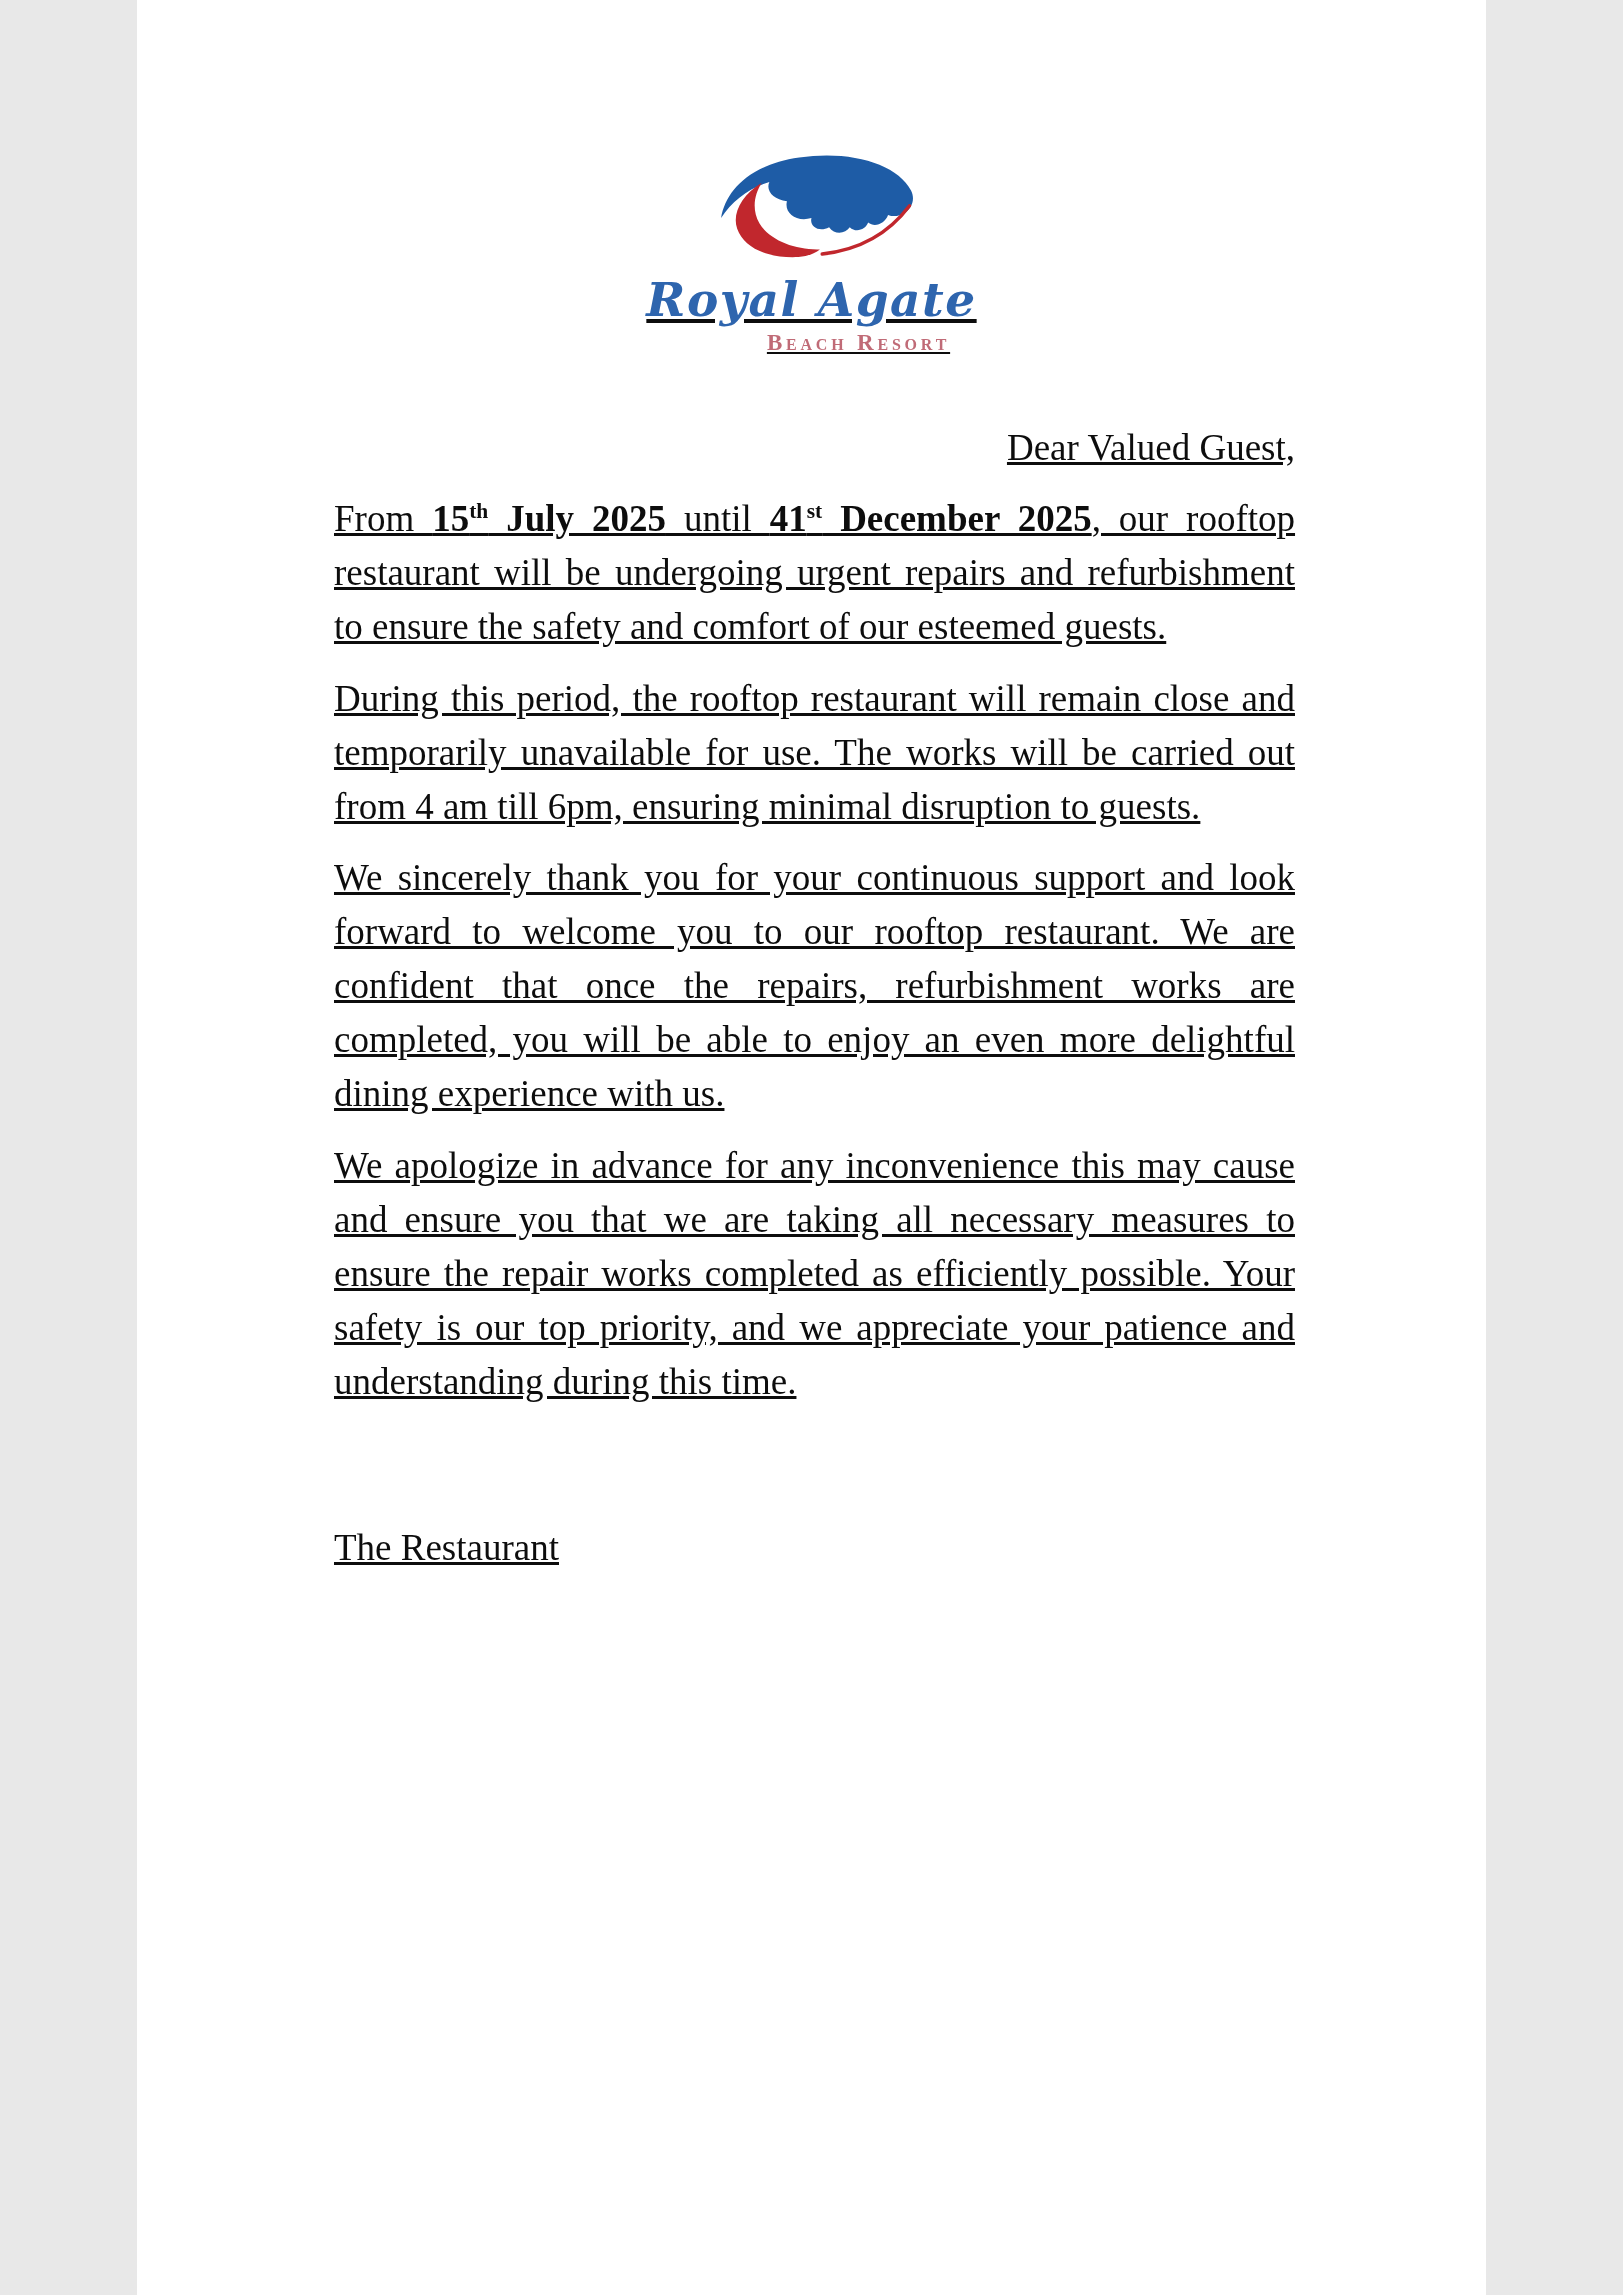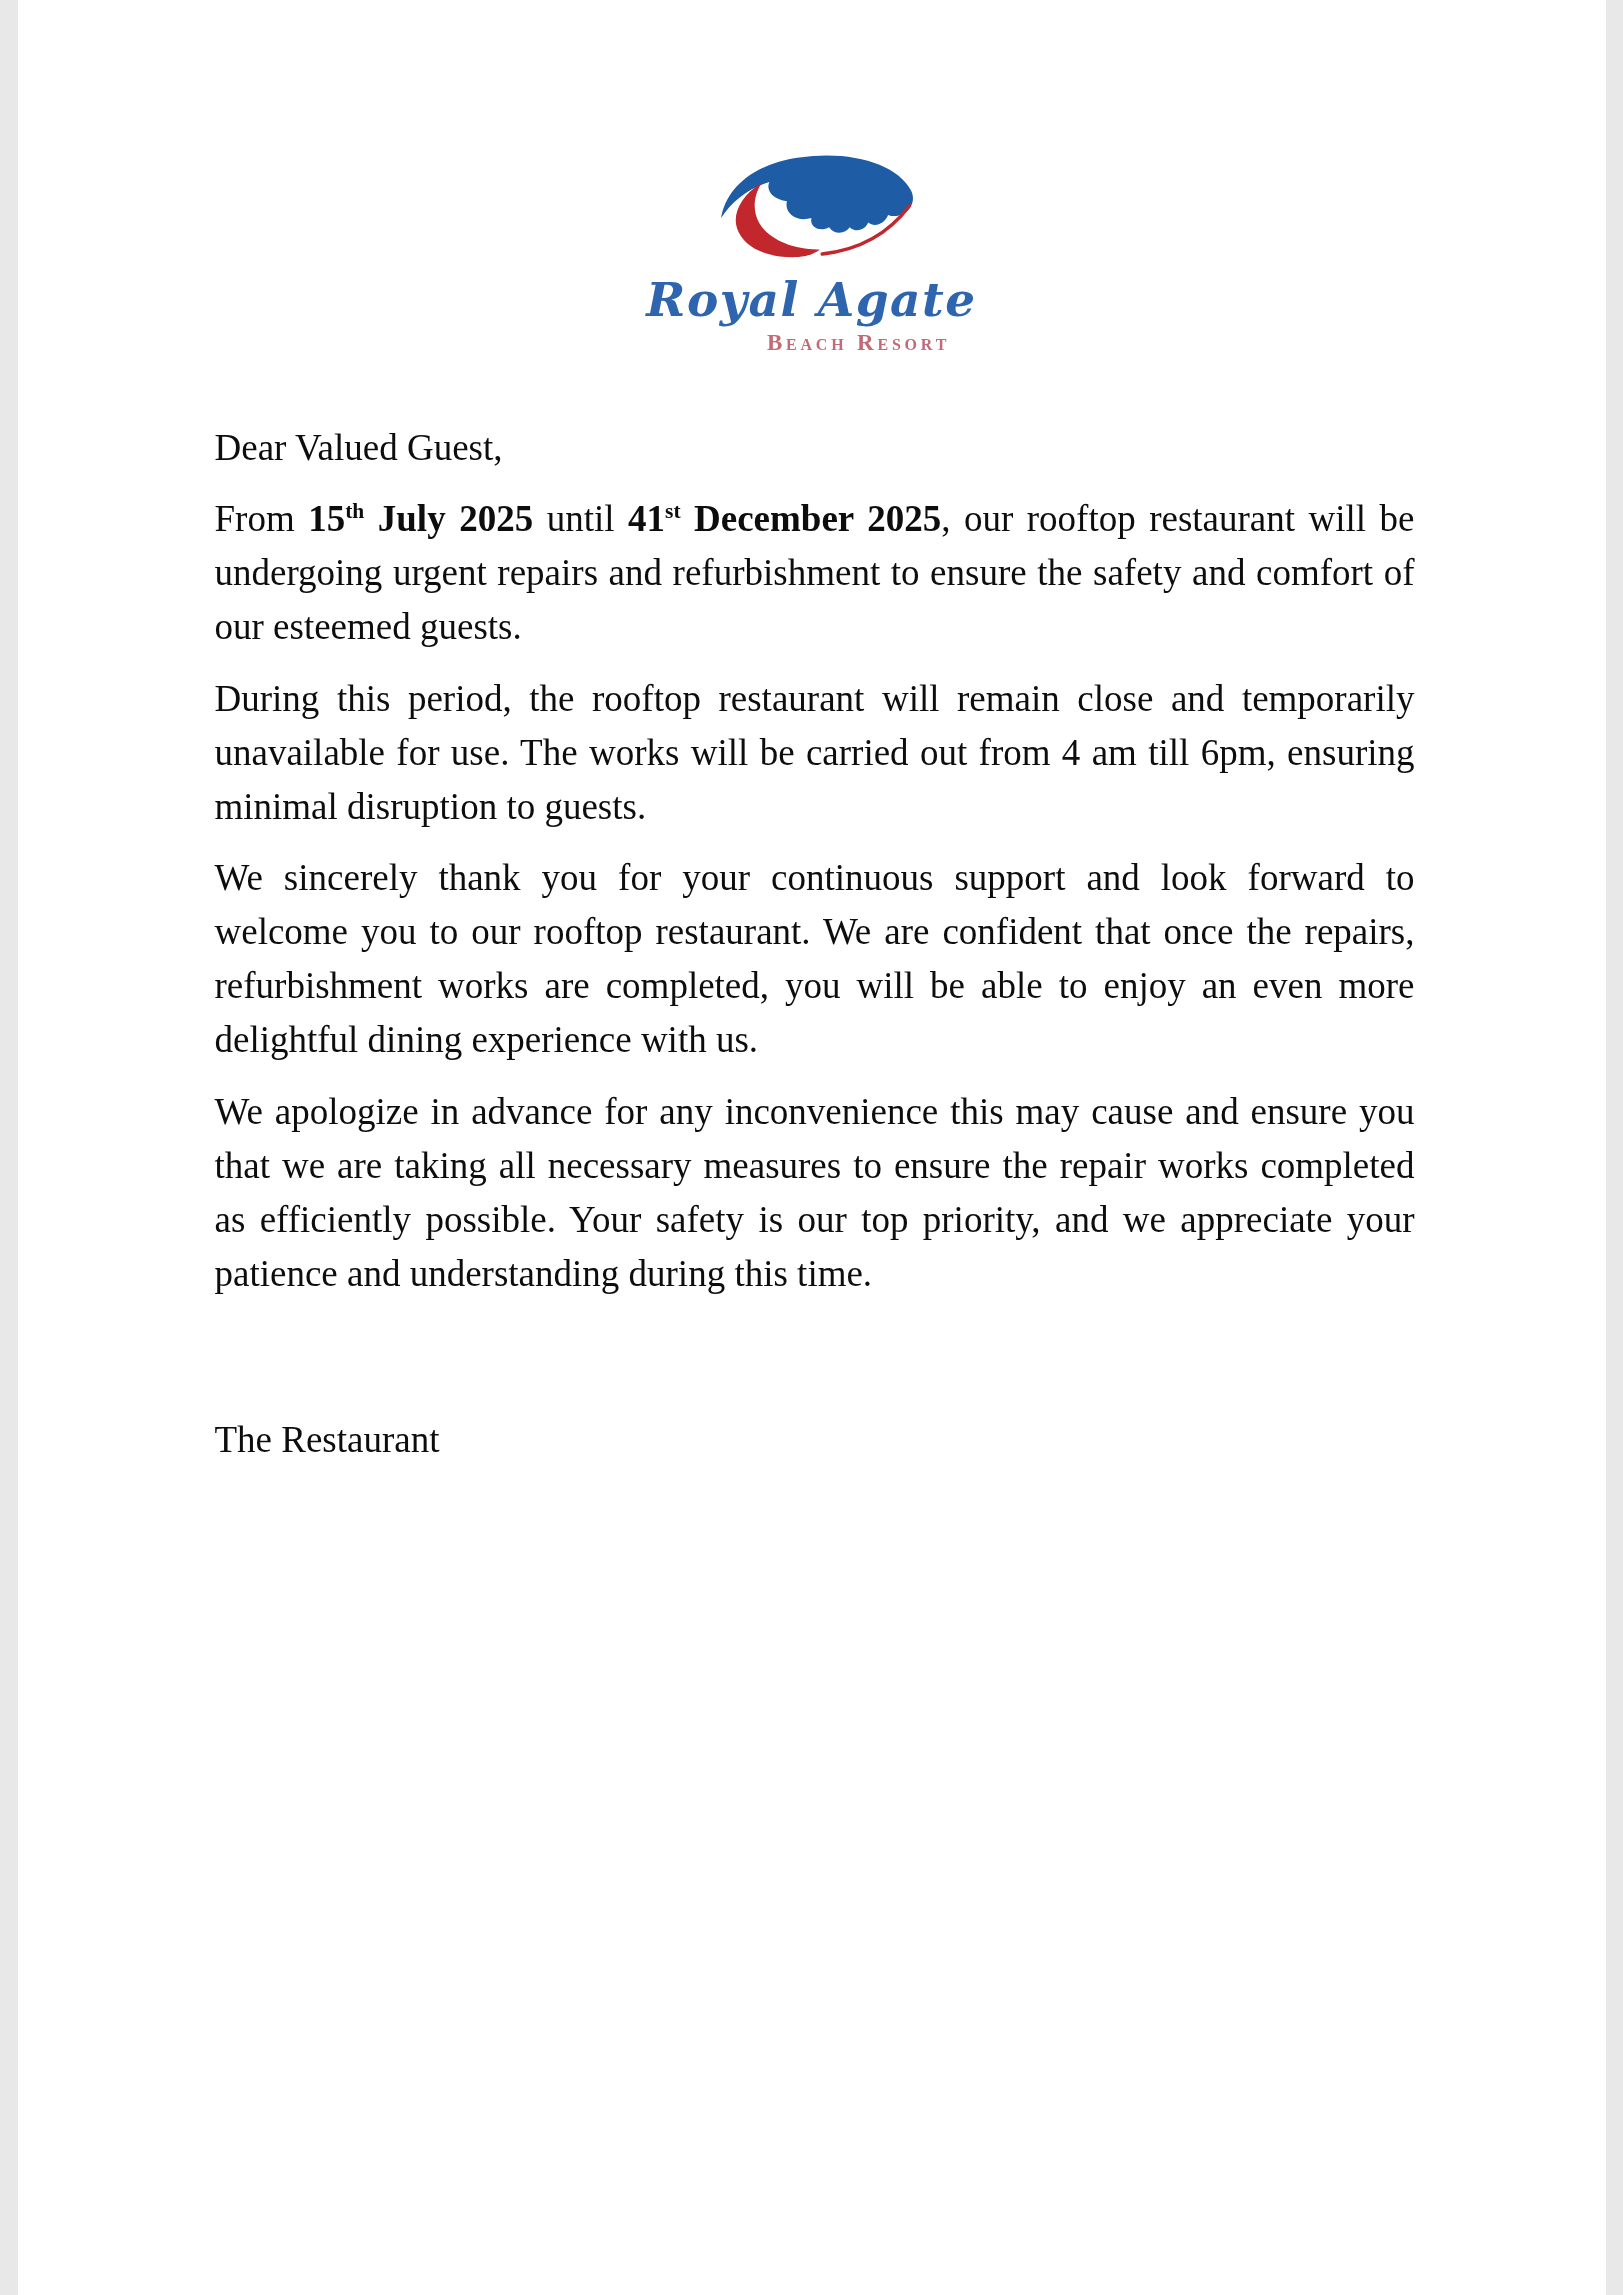--- a/index.html
+++ b/index.html
@@ -2,27 +2,28 @@
 <html style="--oval-blue: #1e5ca6; --oval-red: #c1272d; --brand-blue: #2e65ae; --tagline-rose: #c06b77;font-size:12.2px"><head>
 <meta charset="utf-8">
 <style>
   html, body {
     margin: 0;
     padding: 0;
     background: #e8e8e8;
   }
   .page {
     position: relative;
-    width: 1588px;
+    width: 1349px;
     height: 2295px;
     margin: 0 auto;
     background: #ffffff;
     font-family: "Liberation Serif", "DejaVu Serif", serif;
     color: #0d0d0d;
     overflow: hidden;
+    text-decoration: underline;
   }
   
   .logo-block {
     padding-top: 149px;
     text-align: center;
   }
   .logo-mark {
     display: block;
     margin: 0 auto;
     transform: translateX(6.1px);
@@ -52,21 +53,21 @@
     margin-top: 63px;
     padding: 0 191px 0 197px;
     font-size: 37px;
     line-height: 54px;
   }
   .letter p {
     margin: 0 0 17.6px 0;
     text-align: justify;
   }
   .letter p.salutation {
-    text-align: left;
+    text-align: right;
   }
   .letter sup {
     font-size: 0.58em;
     line-height: 0;
     vertical-align: super;
   }
   .letter strong { font-weight: 700; }
   .signature {
     margin-top: 112px !important;
     text-align: left !important;

